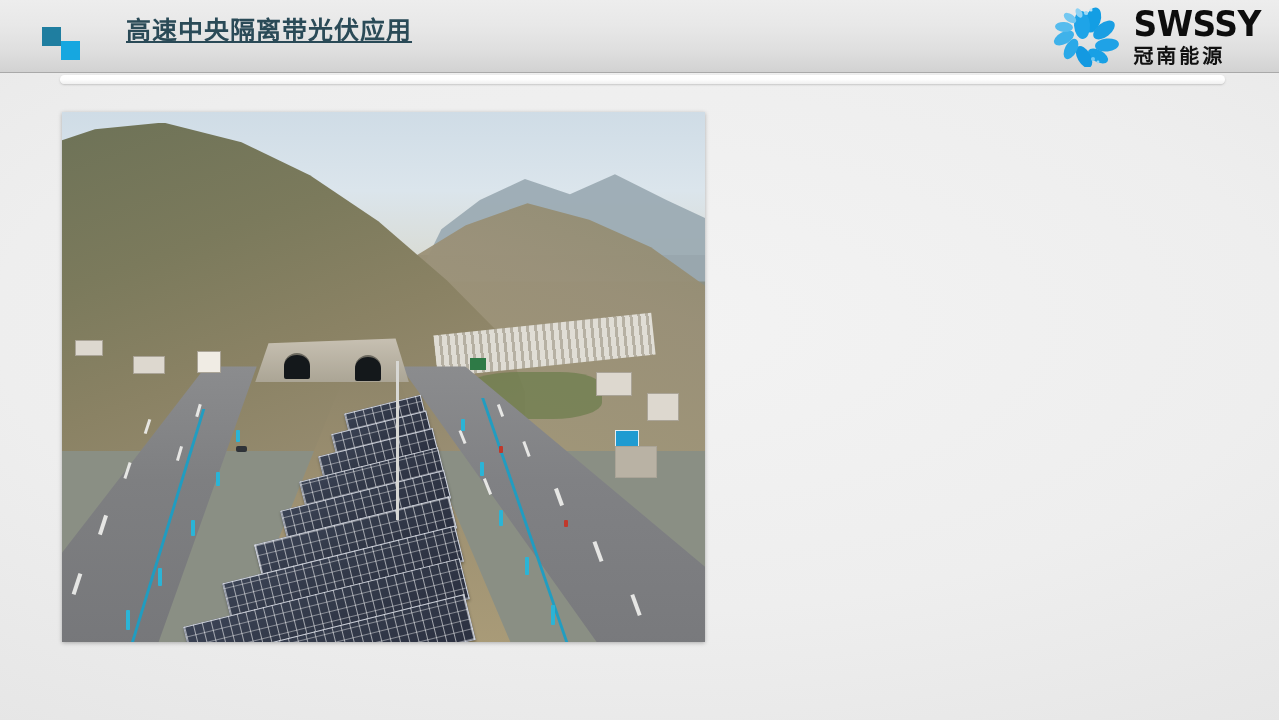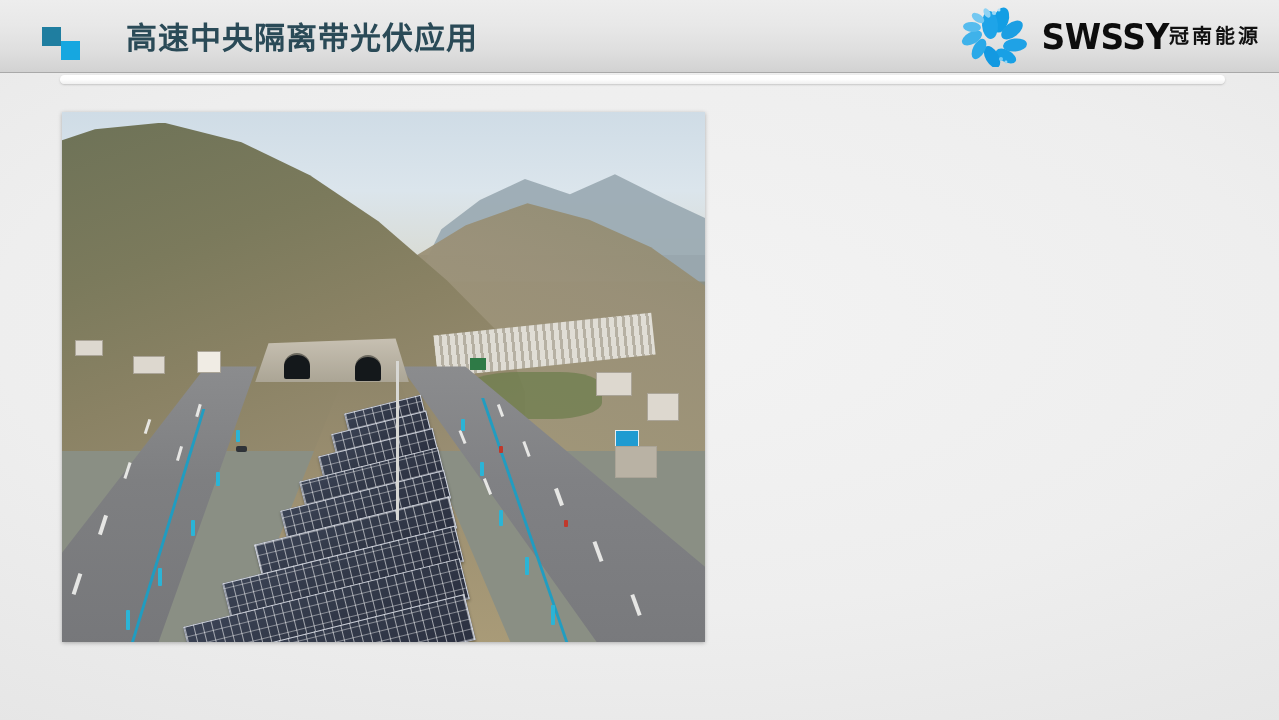--- a/index.html
+++ b/index.html
@@ -62,49 +62,50 @@
     left: 19px;
     top: 14px;
     width: 19px;
     height: 19px;
     background: #16a7e0;
   }
 
   .slide-title {
     position: absolute;
     left: 126px;
-    top: 18px;
+    top: 11px;
     font-family: "DejaVu Sans", "Liberation Sans", sans-serif;
-    font-size: 31px;
+    font-size: 25px;
     font-weight: 700;
     letter-spacing: 1px;
     color: #2a4a57;
     line-height: 40px;
     white-space: nowrap;
+    text-decoration: underline;
   }
 
   
   .logo-block {
     position: absolute;
     right: 18px;
     top: 4px;
     height: 64px;
     display: flex;
     align-items: center;
     gap: 12px;
   }
   .logo-mark {
     width: 72px;
     height: 62px;
     position: relative;
     flex: 0 0 auto;
   }
   .logo-text {
     display: flex;
-    flex-direction: row;
+    flex-direction: column;
     justify-content: center;
     line-height: 1;
   }
   .logo-name {
     font-family: "DejaVu Sans", "Liberation Sans", sans-serif;
     font-size: 33px;
     font-weight: 700;
     color: #0d0d0d;
     letter-spacing: -0.5px;
     transform: scaleY(1.06);

